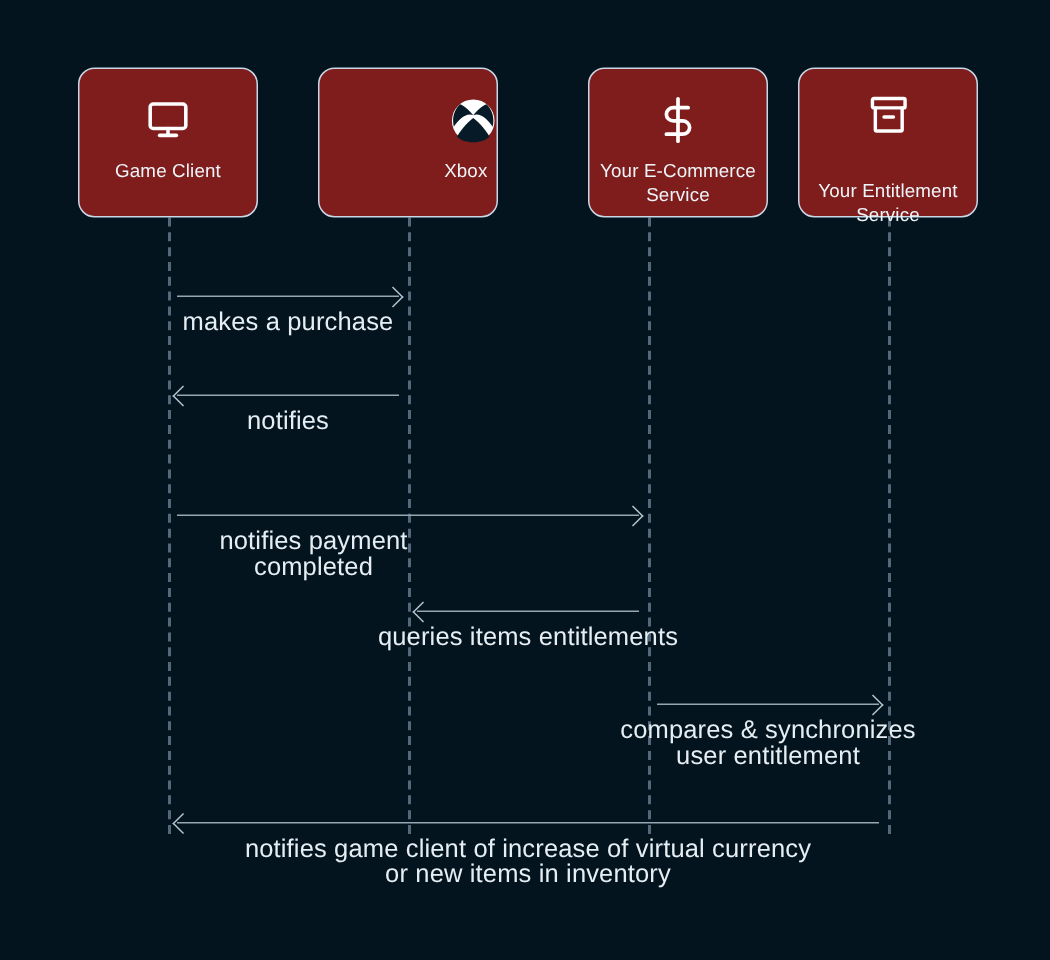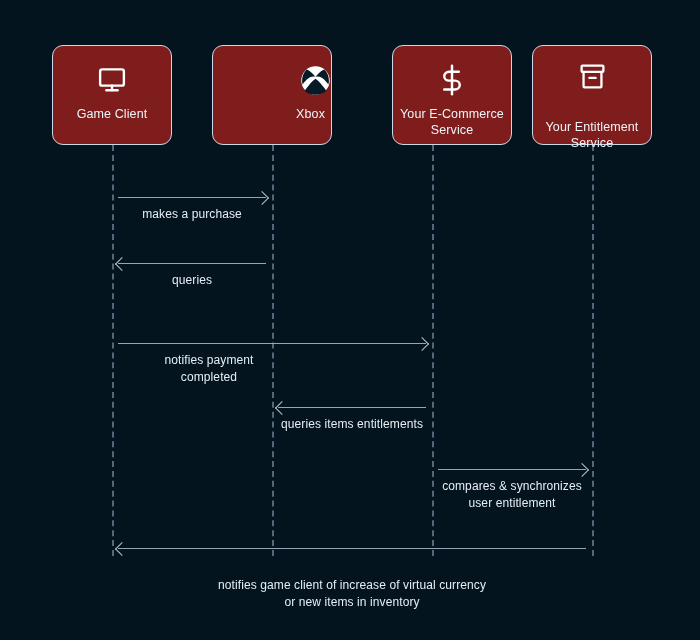--- a/index.html
+++ b/index.html
@@ -87,21 +87,21 @@
   .msg.left .head {
     left: -1px;
     transform: rotate(-135deg);
   }
   .msg .msg-label {
     position: absolute;
     top: 9px;
     width: 100%;
     text-align: center;
     color: #e6eef4;
-    font-size: 12px;
+    font-size: 17px;
     line-height: 17px;
     white-space: pre-line;
     letter-spacing: 0.1px;
   }
 </style>
 </head>
 <body>
 
 <div id="canvas">
 
@@ -158,21 +158,21 @@
 
   <div class="msg right" style="left:118px;top:197px;width:148px;">
     <div class="line"></div>
     <div class="head"></div>
     <div class="msg-label">makes a purchase</div>
   </div>
 
   <div class="msg left" style="left:118px;top:263px;width:148px;">
     <div class="line"></div>
     <div class="head"></div>
-    <div class="msg-label">queries</div>
+    <div class="msg-label">notifies</div>
   </div>
 
   <div class="msg right" style="left:118px;top:343px;width:308px;">
     <div class="line"></div>
     <div class="head"></div>
     <div class="msg-label" style="width:150px;left:16px;">notifies payment
 completed</div>
   </div>
 
   <div class="msg left" style="left:278px;top:407px;width:148px;">
@@ -184,17 +184,17 @@
   <div class="msg right" style="left:438px;top:469px;width:148px;">
     <div class="line"></div>
     <div class="head"></div>
     <div class="msg-label" style="width:220px;left:-36px;">compares &amp; synchronizes
 user entitlement</div>
   </div>
 
   <div class="msg left" style="left:118px;top:548px;width:468px;">
     <div class="line"></div>
     <div class="head"></div>
-    <div class="msg-label" style="width:500px;left:-16px;margin-top:20px;">notifies game client of increase of virtual currency
+    <div class="msg-label" style="width:500px;left:-16px;">notifies game client of increase of virtual currency
 or new items in inventory</div>
   </div>
 
 </div>
 
 </body></html>

